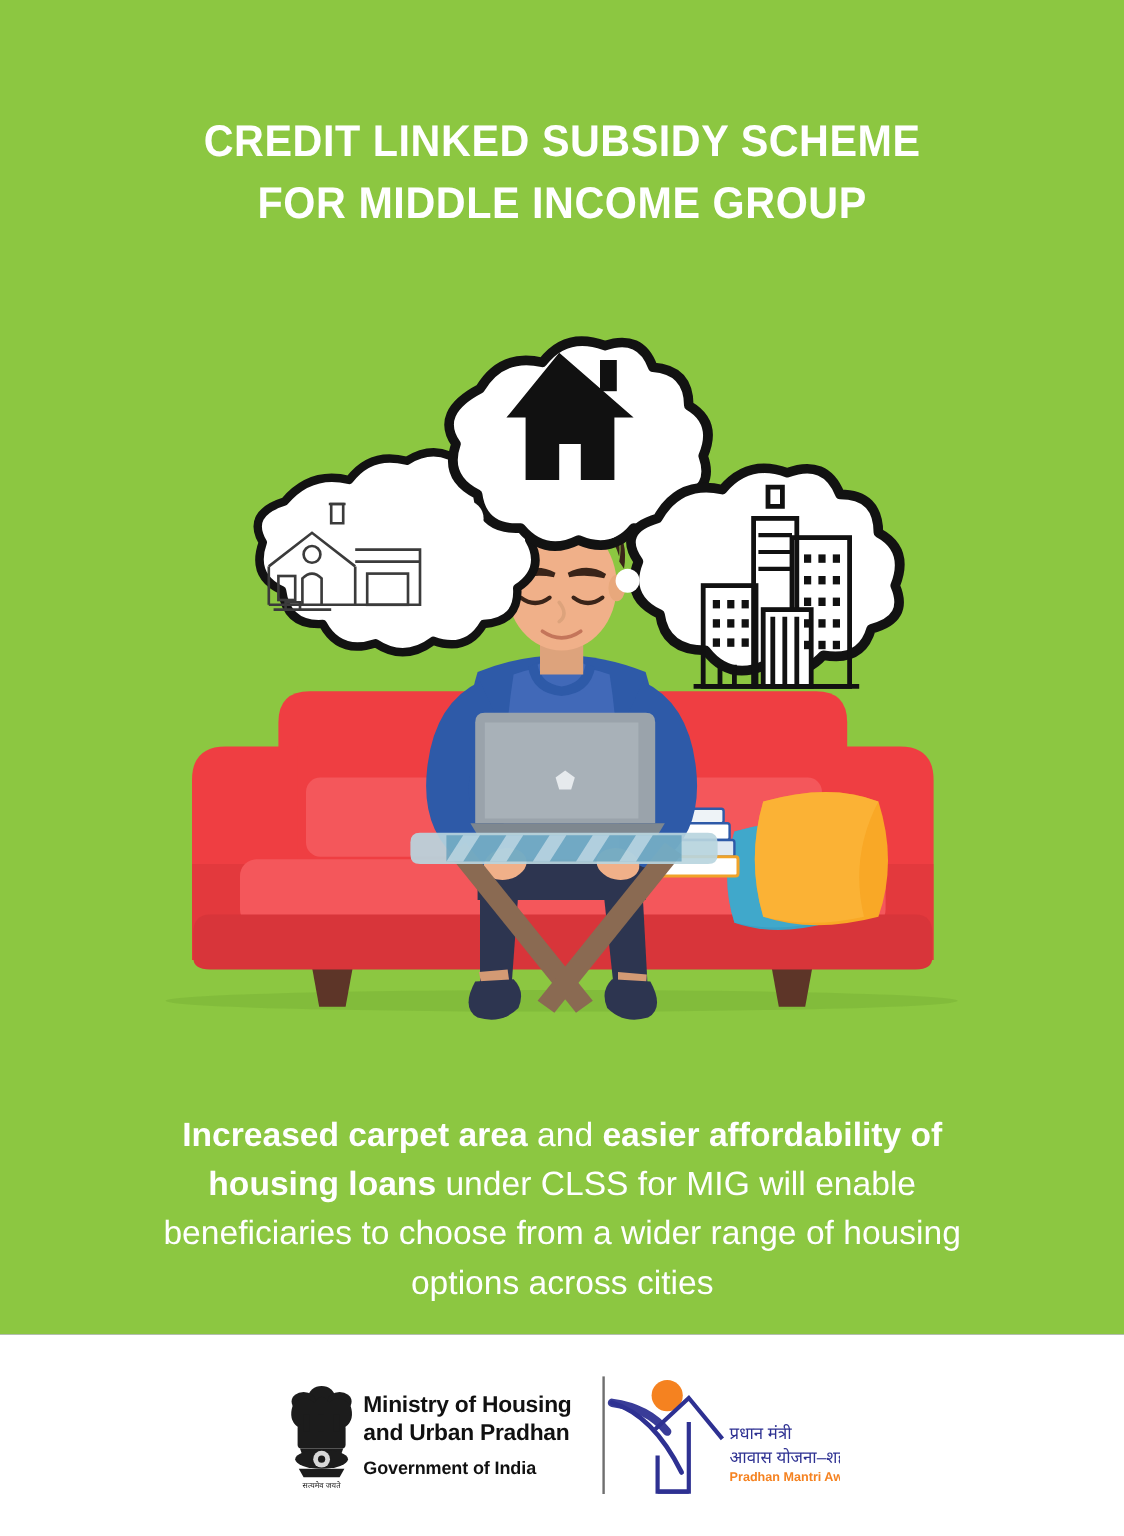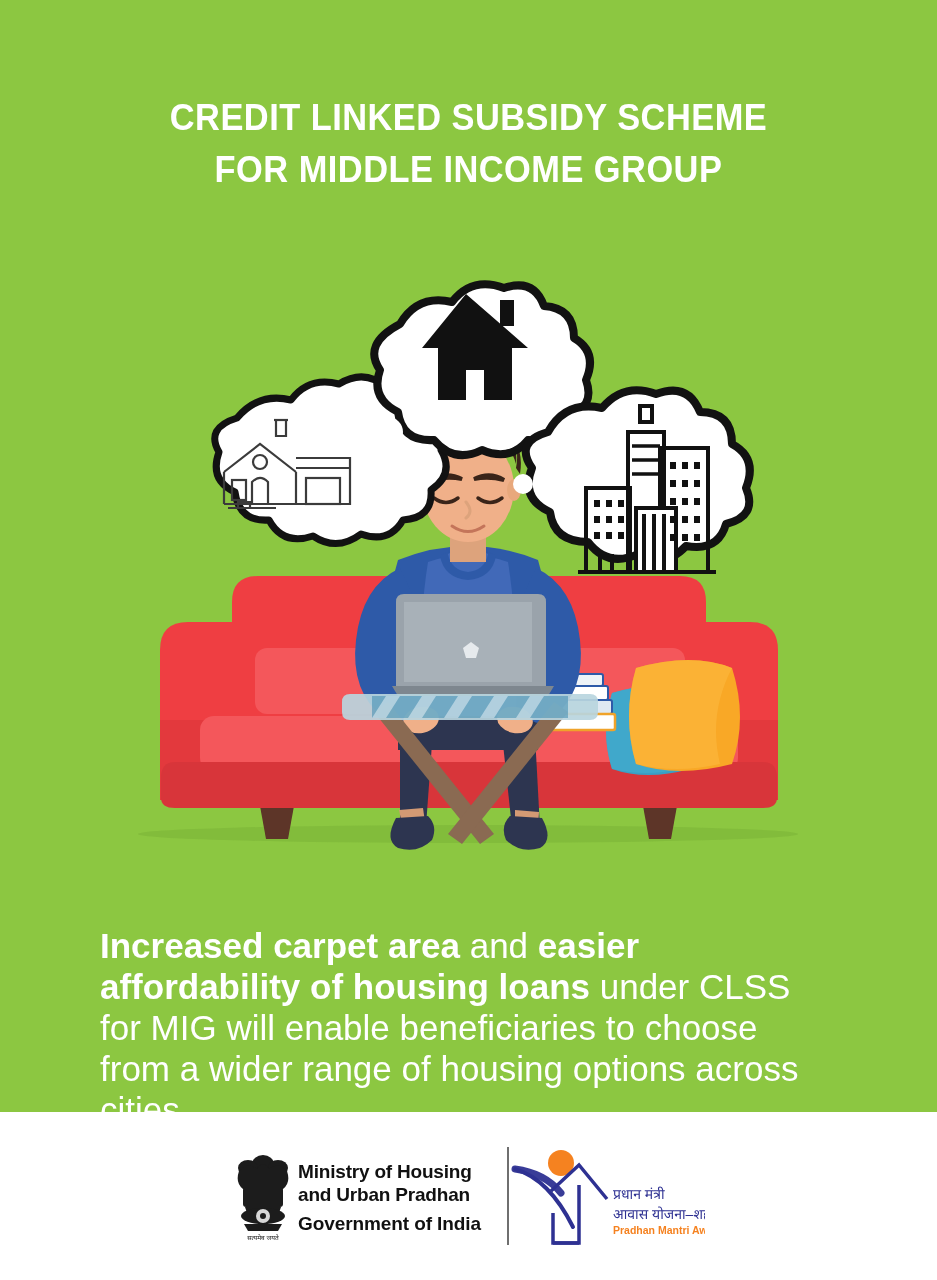--- a/index.html
+++ b/index.html
@@ -48,23 +48,23 @@
     left: 0;
     top: 250px;
     width: 937px;
     height: 620px;
   }
   .caption-block {
     position: absolute;
     left: 100px;
     top: 925px;
     width: 737px;
-    text-align: left;
+    text-align: center;
     color: #ffffff;
-    font-size: 35px;
+    font-size: 28px;
     line-height: 41px;
   }
   .caption-block b { font-weight: bold; }
   .footer {
     position: absolute;
     left: 0;
     top: 1112px;
     width: 937px;
     height: 168px;
     background: #ffffff;
@@ -93,21 +93,21 @@
   }
   .min-l1, .min-l2 {
     font-weight: bold;
     font-size: 19px;
     line-height: 23px;
     color: #111111;
     letter-spacing: -0.2px;
   }
   .min-l3 {
     font-weight: bold;
-    font-size: 19px;
+    font-size: 15px;
     line-height: 18px;
     color: #111111;
     margin-top: 9px;
     letter-spacing: -0.1px;
   }
   .footer-divider {
     width: 2px;
     height: 98px;
     background: #6f6f6f;
   }

